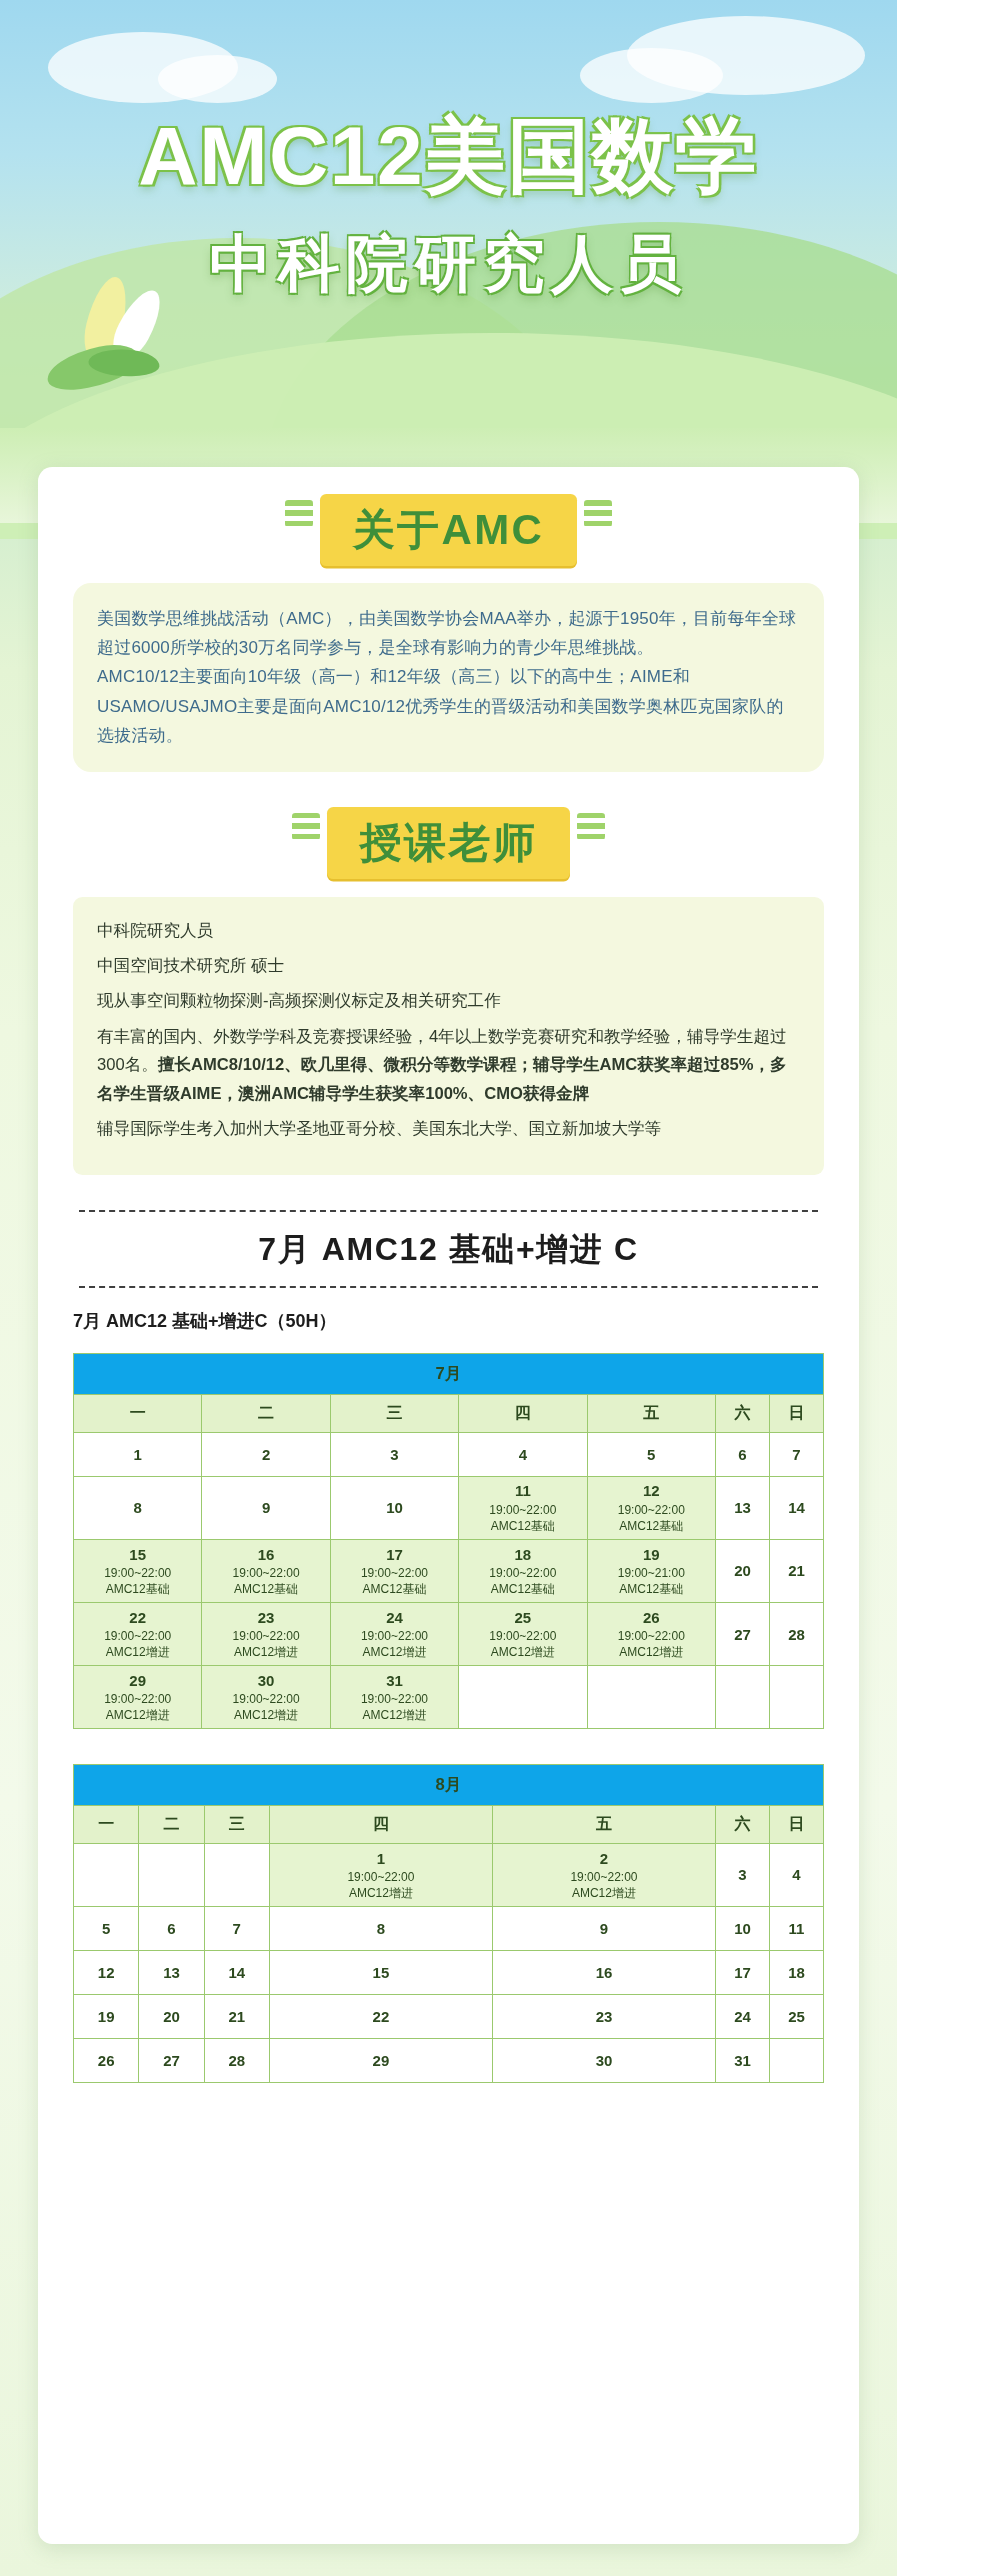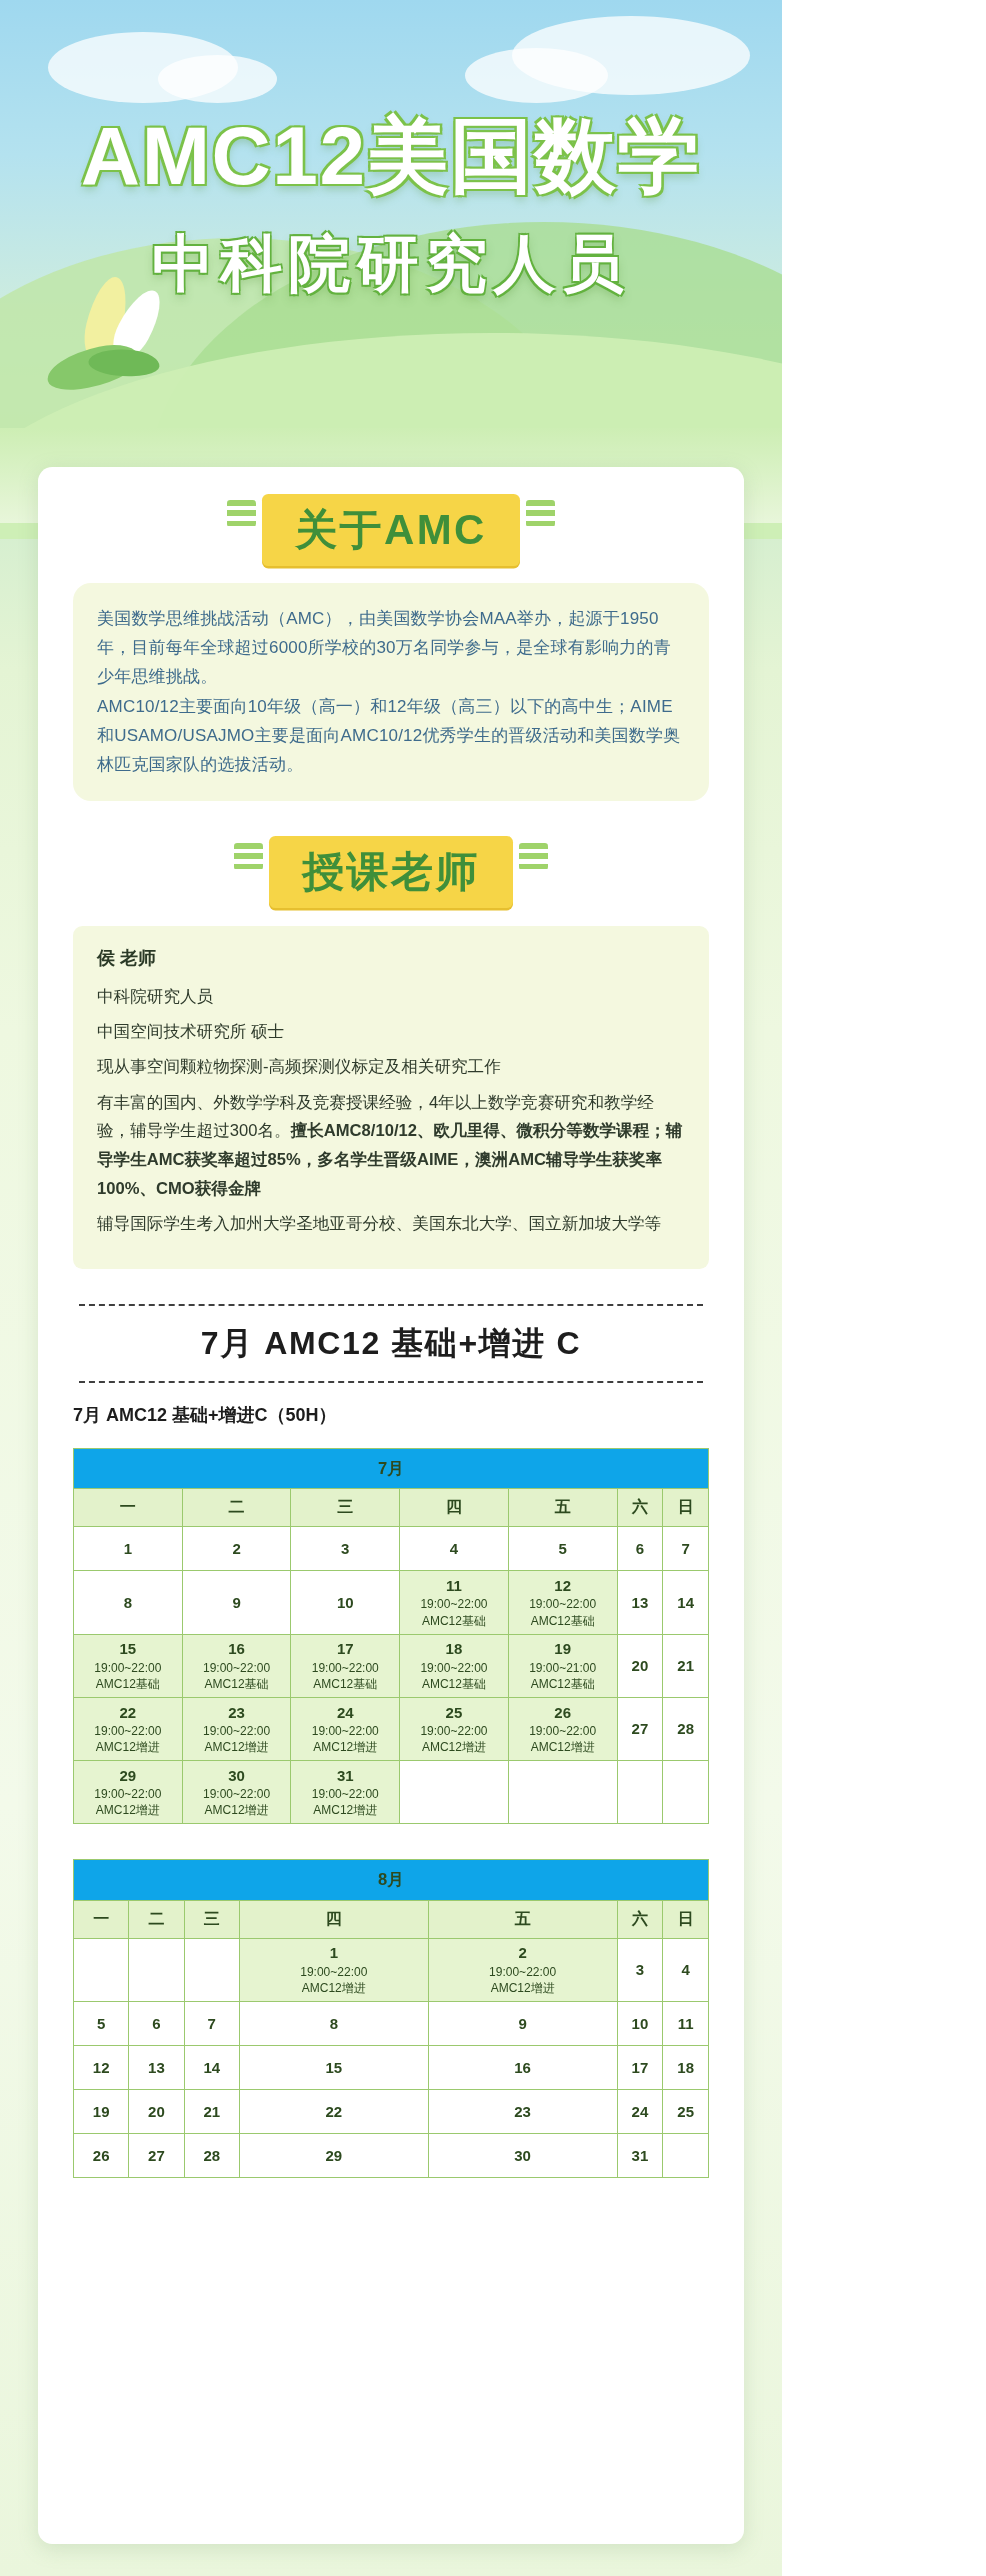--- a/index.html
+++ b/index.html
@@ -7,21 +7,21 @@
     width: 987px;
     height: 2576px;
     font-family: "Liberation Sans", sans-serif;
     background: #ffffff;
     position: relative;
     overflow: hidden;
   }
 
   
   .poster {
-    width: 782px;
+    width: 897px;
     height: 2576px;
     position: relative;
     background: linear-gradient(180deg, #a8dcf0 0%, #bfe6e8 10%, #cfeccd 18%, #e4f4d4 26%, #eef8e0 40%, #f3faea 70%, #eaf6dc 100%);
     overflow: hidden;
   }
 
   
   .sky {
     position: absolute; left: 0; top: 0; width: 100%; height: 444px;
     background: linear-gradient(180deg, #9fd8ef 0%, #b4e2ef 35%, #cdecdf 70%, #d9f0cf 100%);
@@ -252,21 +252,20 @@
       <p>美国数学思维挑战活动（AMC），由美国数学协会MAA举办，起源于1950年，目前每年全球超过6000所学校的30万名同学参与，是全球有影响力的青少年思维挑战。</p>
       <p>AMC10/12主要面向10年级（高一）和12年级（高三）以下的高中生；AIME和USAMO/USAJMO主要是面向AMC10/12优秀学生的晋级活动和美国数学奥林匹克国家队的选拔活动。</p>
     </div>
 
     <div class="spacer-44"></div>
 
     <div class="ribbon-row">
       <div class="ribbon">授课老师</div>
     </div>
     <div class="teacher-panel">
-      <div class="teacher-name">侯 老师</div>
       <p>中科院研究人员</p>
       <p>中国空间技术研究所 硕士</p>
       <p>现从事空间颗粒物探测-高频探测仪标定及相关研究工作</p>
       <p><span>有丰富的国内、外数学学科及竞赛授课经验，4年以上数学竞赛研究和教学经验，辅导学生超过300名。</span><span class="strong">擅长AMC8/10/12、欧几里得、微积分等数学课程；辅导学生AMC获奖率超过85%，多名学生晋级AIME，澳洲AMC辅导学生获奖率100%、CMO获得金牌</span></p>
       <p>辅导国际学生考入加州大学圣地亚哥分校、美国东北大学、国立新加坡大学等</p>
     </div>
 
     <div class="dash-title">
       <div class="dash-line"></div>
       <h2>7月  AMC12 基础+增进 C</h2>

